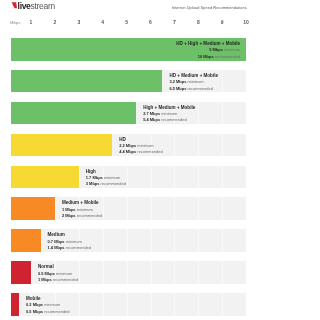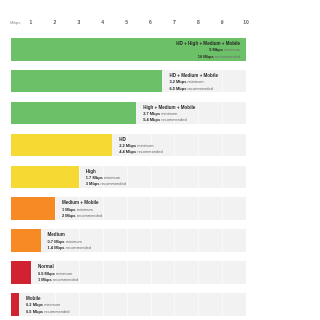--- a/index.html
+++ b/index.html
@@ -34,20 +34,29 @@
   .lbl .r{font-size:3.98px;line-height:6.3px;white-space:nowrap;}
   .lbl .r b{font-weight:700;color:#231f20;}
   .lbl .r i{font-style:normal;font-weight:400;color:#6e6e6e;}
   .lbl.inside{text-align:right;}
 </style>
 </head>
 <body>
 
 <div id="page">
 
+  <div id="header">
+    <div id="logo">
+      <svg width="6.6" height="7" viewBox="0 0 66 70">
+        <path d="M6 2 L52 2 L60 62 L36 62 Z" fill="#d8232a"></path>
+      </svg>
+      <div id="logo-text"><b>live</b><span>stream</span></div>
+    </div>
+    <div id="header-title">Internet Upload Speed Recommendations</div>
+  </div>
 
   <div id="axis">
       <div class="unit" style="left: 10px; top: 0.8px;">Mbps</div>
       <div class="tick" style="left: 31px; top: 0px;">1</div>
       <div class="tick" style="left: 54.9px; top: 0px;">2</div>
       <div class="tick" style="left: 78.8px; top: 0px;">3</div>
       <div class="tick" style="left: 102.7px; top: 0px;">4</div>
       <div class="tick" style="left: 126.6px; top: 0px;">5</div>
       <div class="tick" style="left: 150.5px; top: 0px;">6</div>
       <div class="tick" style="left: 174.4px; top: 0px;">7</div>

